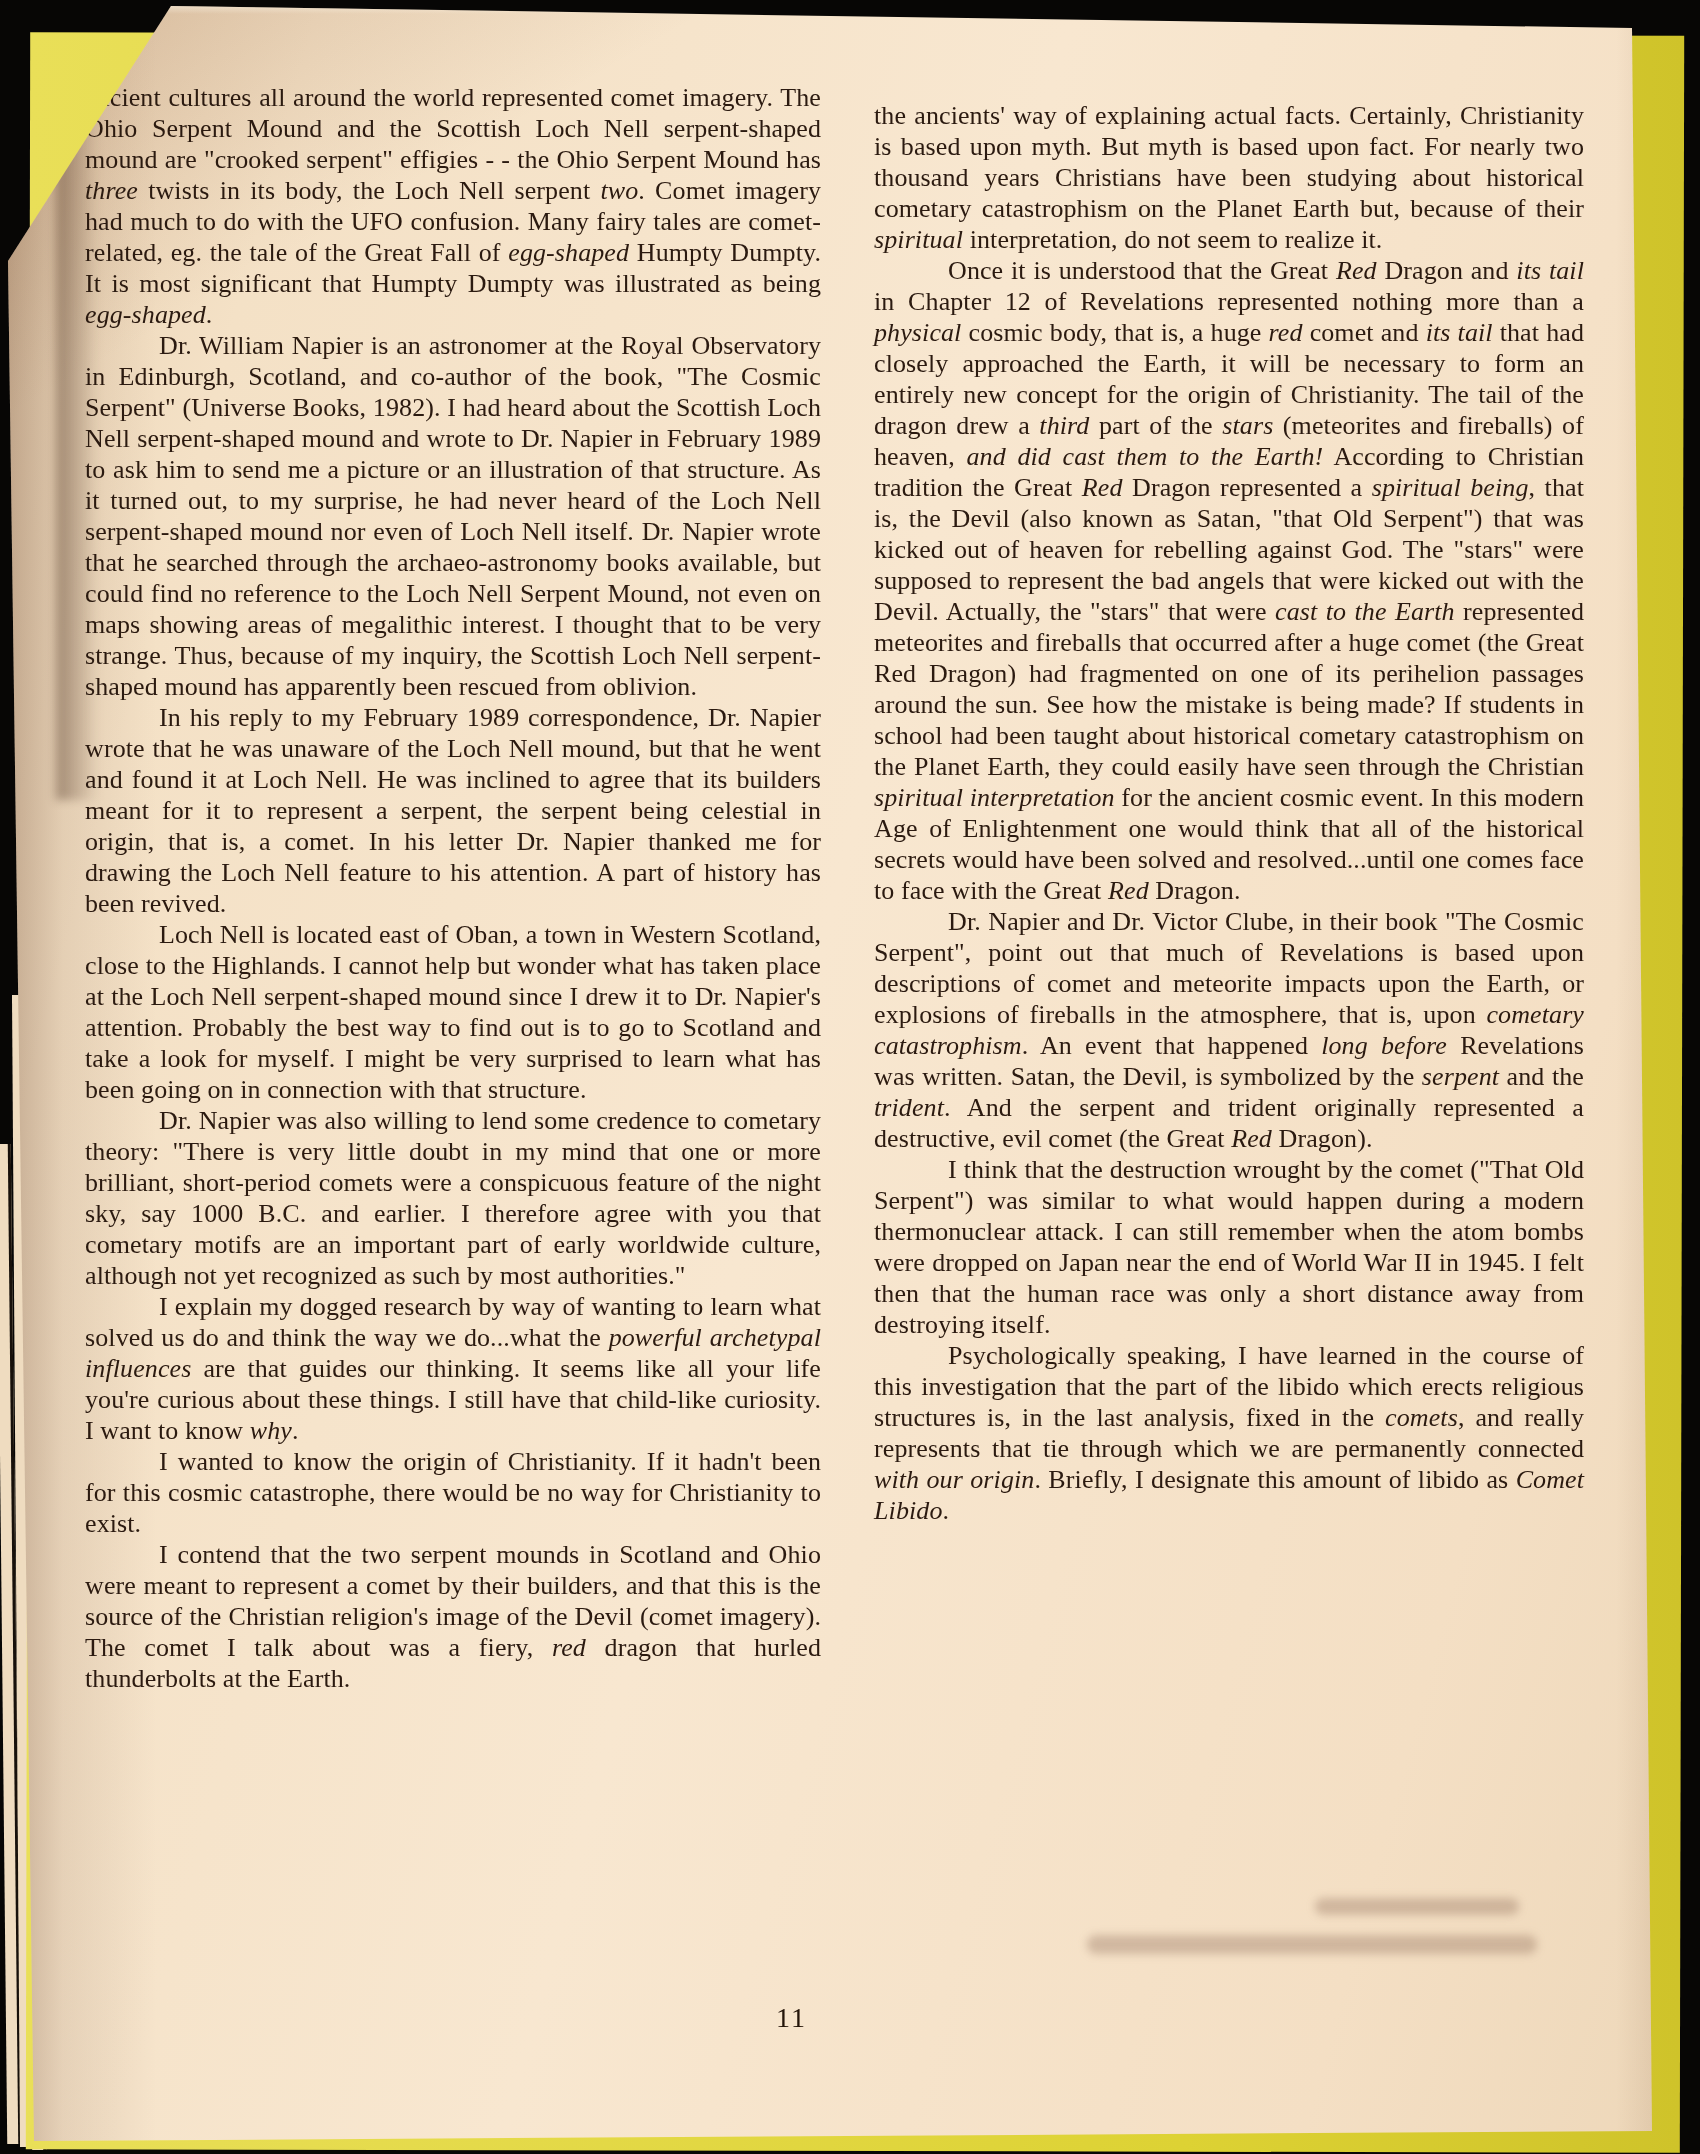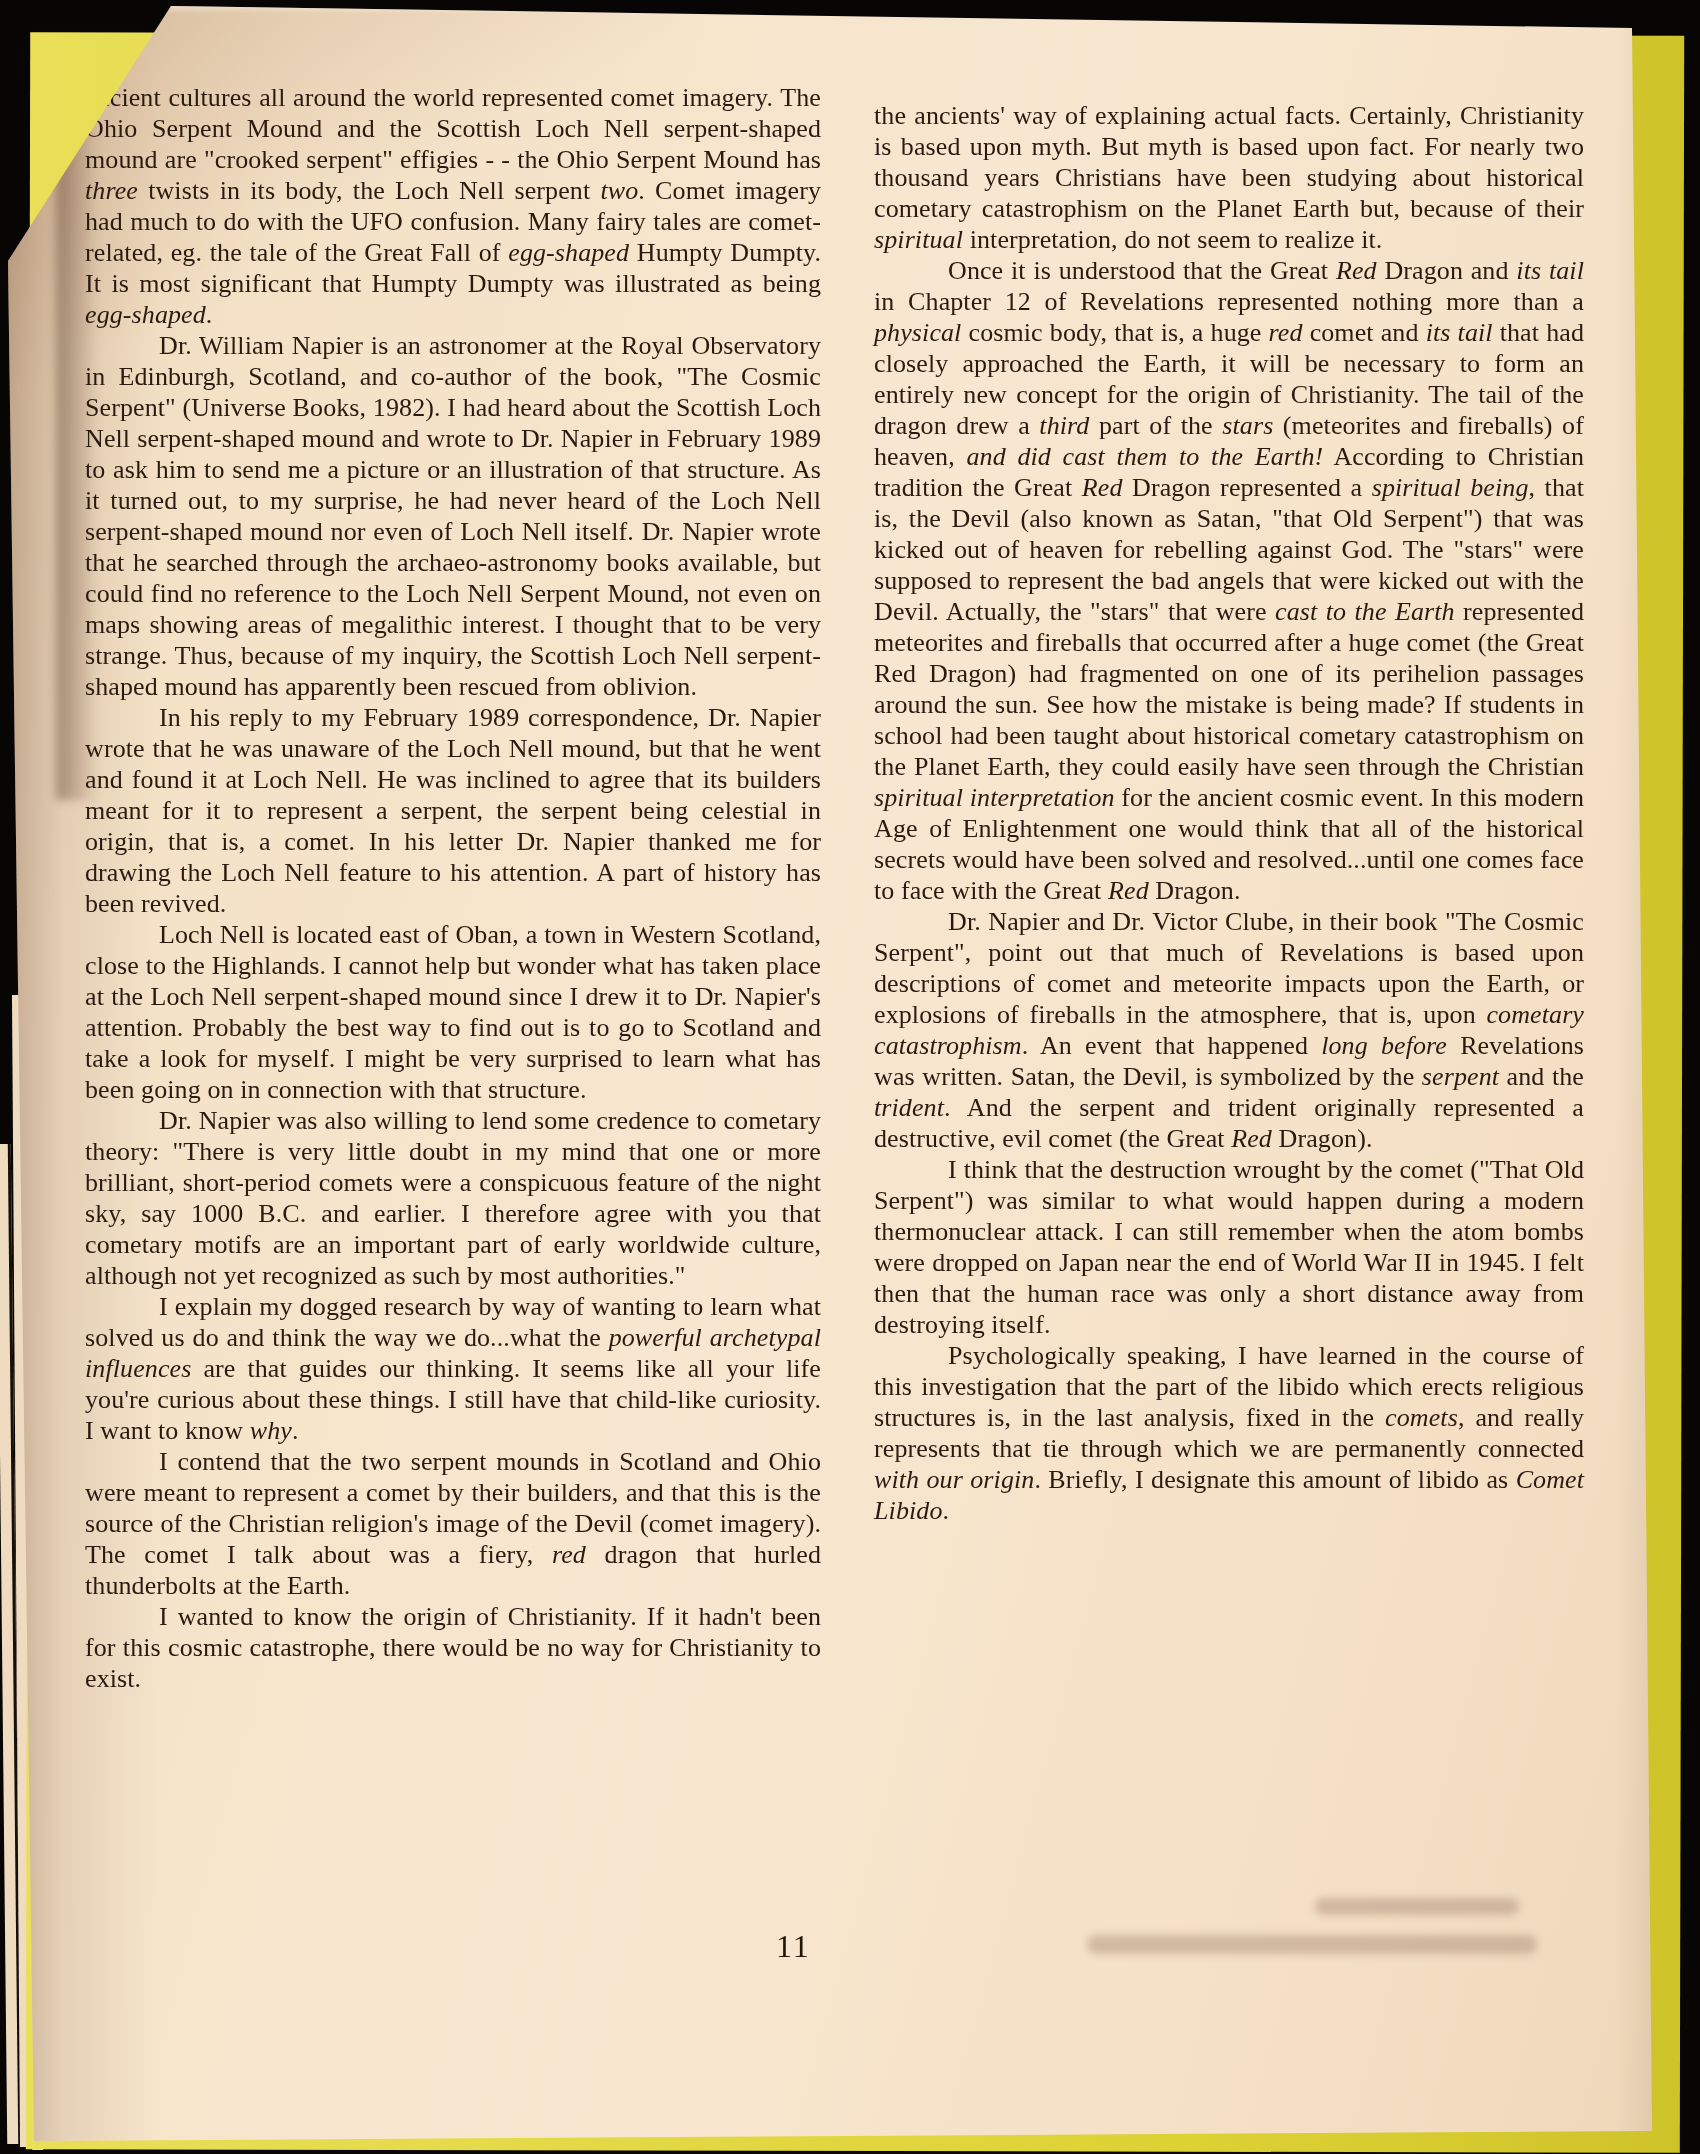--- a/index.html
+++ b/index.html
@@ -53,22 +53,22 @@
     text-align:justify;
     letter-spacing:0.1px;
   }
   .col-left{left:77px;top:78px;width:736px;}
   .col-right{left:866px;top:96px;width:710px;}
   .col p{margin:0;padding:0;}
   .col p.indent{text-indent:74px;}
   .col em{font-style:italic;margin-top:16px;}
 
   .page-number{
-    position:absolute;left:768px;top:1924px;
-    font-size:32px;letter-spacing:2px;color:#241509;
+    position:absolute;left:768px;top:1998px;
+    font-size:28px;letter-spacing:2px;color:#241509;
   }
 
   
   .smudge{position:absolute;background:rgba(125,88,70,0.30);filter:blur(4px);border-radius:9px;pointer-events:none;}
   .smudge1{left:1307px;top:1894px;width:204px;height:17px;}
   .smudge2{left:1079px;top:1931px;width:450px;height:19px;}
 </style>
 </head>
 <body>
 
@@ -84,22 +84,22 @@
     <div class="page-shading"></div>
     <div class="left-crease"></div>
 
     <div class="col col-left">
         <p class=""><span>ancient cultures all around the world represented comet imagery. The Ohio Serpent Mound and the Scottish Loch Nell serpent-shaped mound are "crooked serpent" effigies - - the Ohio Serpent Mound has </span><em>three</em><span> twists in its body, the Loch Nell serpent </span><em>two</em><span>. Comet imagery had much to do with the UFO confusion. Many fairy tales are comet-related, eg. the tale of the Great Fall of </span><em>egg-shaped</em><span> Humpty Dumpty. It is most significant that Humpty Dumpty was illustrated as being </span><em>egg-shaped</em><span>.</span></p>
         <p class="indent"><span>Dr. William Napier is an astronomer at the Royal Observatory in Edinburgh, Scotland, and co-author of the book, "The Cosmic Serpent" (Universe Books, 1982). I had heard about the Scottish Loch Nell serpent-shaped mound and wrote to Dr. Napier in February 1989 to ask him to send me a picture or an illustration of that structure. As it turned out, to my surprise, he had never heard of the Loch Nell serpent-shaped mound nor even of Loch Nell itself. Dr. Napier wrote that he searched through the archaeo-astronomy books available, but could find no reference to the Loch Nell Serpent Mound, not even on maps showing areas of megalithic interest. I thought that to be very strange. Thus, because of my inquiry, the Scottish Loch Nell serpent-shaped mound has apparently been rescued from oblivion.</span></p>
         <p class="indent"><span>In his reply to my February 1989 correspondence, Dr. Napier wrote that he was unaware of the Loch Nell mound, but that he went and found it at Loch Nell. He was inclined to agree that its builders meant for it to represent a serpent, the serpent being celestial in origin, that is, a comet. In his letter Dr. Napier thanked me for drawing the Loch Nell feature to his attention. A part of history has been revived.</span></p>
         <p class="indent"><span>Loch Nell is located east of Oban, a town in Western Scotland, close to the Highlands. I cannot help but wonder what has taken place at the Loch Nell serpent-shaped mound since I drew it to Dr. Napier's attention. Probably the best way to find out is to go to Scotland and take a look for myself. I might be very surprised to learn what has been going on in connection with that structure.</span></p>
         <p class="indent"><span>Dr. Napier was also willing to lend some credence to cometary theory: "There is very little doubt in my mind that one or more brilliant, short-period comets were a conspicuous feature of the night sky, say 1000 B.C. and earlier. I therefore agree with you that cometary motifs are an important part of early worldwide culture, although not yet recognized as such by most authorities."</span></p>
         <p class="indent"><span>I explain my dogged research by way of wanting to learn what solved us do and think the way we do...what the </span><em>powerful archetypal influences</em><span> are that guides our thinking. It seems like all your life you're curious about these things. I still have that child-like curiosity. I want to know </span><em>why</em><span>.</span></p>
+        <p class="indent"><span>I wanted to know the origin of Christianity. If it hadn't been for this cosmic catastrophe, there would be no way for Christianity to exist.</span></p>
         <p class="indent"><span>I contend that the two serpent mounds in Scotland and Ohio were meant to represent a comet by their builders, and that this is the source of the Christian religion's image of the Devil (comet imagery). The comet I talk about was a fiery, </span><em>red</em><span> dragon that hurled thunderbolts at the Earth.</span></p>
-        <p class="indent"><span>I wanted to know the origin of Christianity. If it hadn't been for this cosmic catastrophe, there would be no way for Christianity to exist.</span></p>
       </div>
 
     <div class="col col-right">
         <p class=""><span>the ancients' way of explaining actual facts. Certainly, Christianity is based upon myth. But myth is based upon fact. For nearly two thousand years Christians have been studying about historical cometary catastrophism on the Planet Earth but, because of their </span><em>spiritual</em><span> interpretation, do not seem to realize it.</span></p>
         <p class="indent"><span>Once it is understood that the Great </span><em>Red</em><span> Dragon and </span><em>its tail</em><span> in Chapter 12 of Revelations represented nothing more than a </span><em>physical</em><span> cosmic body, that is, a huge </span><em>red</em><span> comet and </span><em>its tail</em><span> that had closely approached the Earth, it will be necessary to form an entirely new concept for the origin of Christianity. The tail of the dragon drew a </span><em>third</em><span> part of the </span><em>stars</em><span> (meteorites and fireballs) of heaven, </span><em>and did cast them to the Earth!</em><span> According to Christian tradition the Great </span><em>Red</em><span> Dragon represented a </span><em>spiritual being</em><span>, that is, the Devil (also known as Satan, "that Old Serpent") that was kicked out of heaven for rebelling against God. The "stars" were supposed to represent the bad angels that were kicked out with the Devil. Actually, the "stars" that were </span><em>cast to the Earth</em><span> represented meteorites and fireballs that occurred after a huge comet (the Great Red Dragon) had fragmented on one of its perihelion passages around the sun. See how the mistake is being made? If students in school had been taught about historical cometary catastrophism on the Planet Earth, they could easily have seen through the Christian </span><em>spiritual interpretation</em><span> for the ancient cosmic event. In this modern Age of Enlightenment one would think that all of the historical secrets would have been solved and resolved...until one comes face to face with the Great </span><em>Red</em><span> Dragon.</span></p>
         <p class="indent"><span>Dr. Napier and Dr. Victor Clube, in their book "The Cosmic Serpent", point out that much of Revelations is based upon descriptions of comet and meteorite impacts upon the Earth, or explosions of fireballs in the atmosphere, that is, upon </span><em>cometary catastrophism</em><span>. An event that happened </span><em>long before</em><span> Revelations was written. Satan, the Devil, is symbolized by the </span><em>serpent</em><span> and the </span><em>trident</em><span>. And the serpent and trident originally represented a destructive, evil comet (the Great </span><em>Red</em><span> Dragon).</span></p>
         <p class="indent"><span>I think that the destruction wrought by the comet ("That Old Serpent") was similar to what would happen during a modern thermonuclear attack. I can still remember when the atom bombs were dropped on Japan near the end of World War II in 1945. I felt then that the human race was only a short distance away from destroying itself.</span></p>
         <p class="indent"><span>Psychologically speaking, I have learned in the course of this investigation that the part of the libido which erects religious structures is, in the last analysis, fixed in the </span><em>comets</em><span>, and really represents that tie through which we are permanently connected </span><em>with our origin</em><span>. Briefly, I designate this amount of libido as </span><em>Comet Libido</em><span>.</span></p>
       </div>
 

